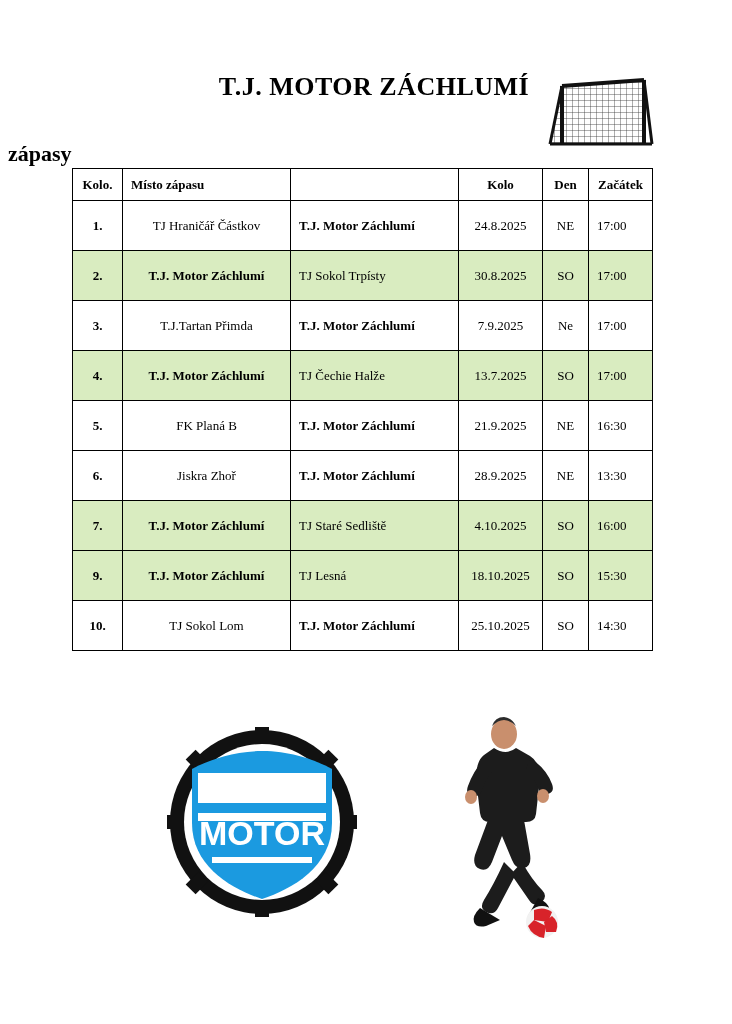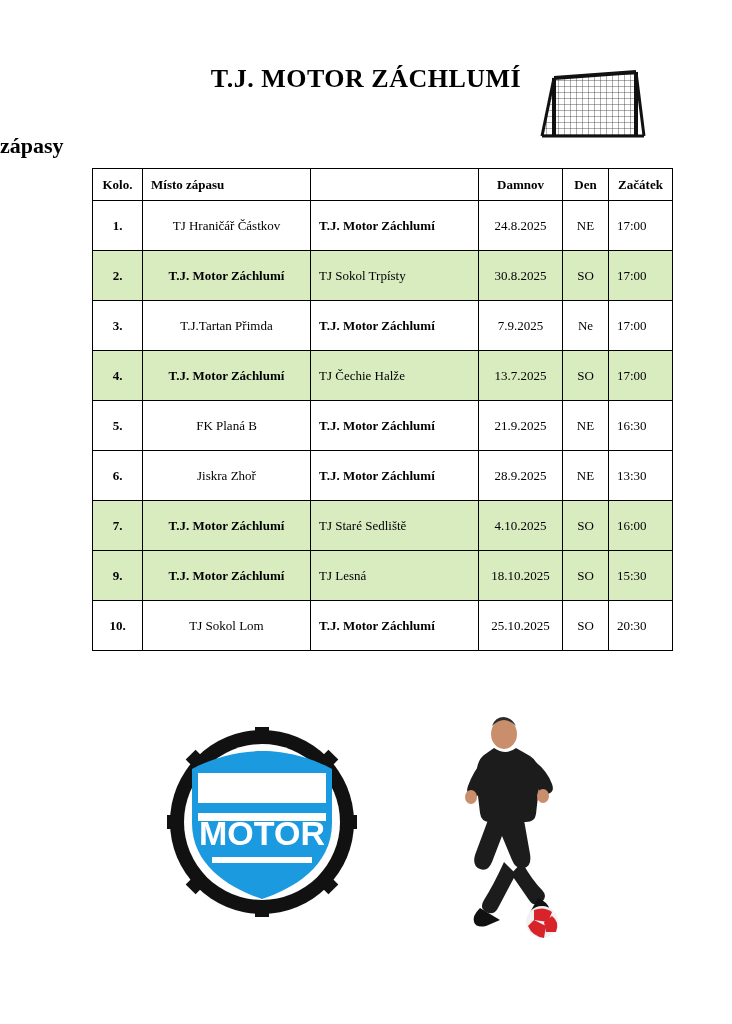--- a/index.html
+++ b/index.html
@@ -13,21 +13,21 @@
     font-family: "Liberation Serif", serif;
     color: #000000;
     position: relative;
     overflow: hidden;
   }
   .page {
     position: relative;
     width: 732px;
     height: 1024px;
     box-sizing: border-box;
-    padding: 0;
+    padding: 8px;
   }
 
   
   .header {
     position: relative;
     height: 160px;
   }
   .title {
     position: absolute;
     top: 64px;
@@ -54,21 +54,20 @@
     width: 106px;
     height: 82px;
   }
 
   
   .table-wrap {
     position: absolute;
     top: 168px;
     left: 72px;
     width: 580px;
-    margin-left: 20px;
   }
   table.matches {
     border-collapse: collapse;
     width: 580px;
     table-layout: fixed;
   }
   table.matches td, table.matches th {
     border: 1px solid #000000;
     padding: 0 8px;
     font-size: 13px;
@@ -163,21 +162,21 @@
     </svg>
   </div>
 
   <div class="table-wrap">
     <table class="matches">
       <thead>
         <tr>
           <th class="col-kolo bold">Kolo.</th>
           <th class="col-home bold">Místo zápasu</th>
           <th class="col-away bold"></th>
-          <th class="col-datum bold">Damnov</th>
+          <th class="col-datum bold">Kolo</th>
           <th class="col-den bold">Den</th>
           <th class="col-zacatek bold">Začátek</th>
         </tr>
       </thead>
       <tbody id="matches-body">
           <tr>
             <td class="col-kolo num">1.</td>
             <td class="col-home">TJ Hraničář Částkov</td>
             <td class="col-away bold">T.J. Motor Záchlumí</td>
             <td class="col-datum">24.8.2025</td>
@@ -239,21 +238,21 @@
             <td class="col-datum">18.10.2025</td>
             <td class="col-den">SO</td>
             <td class="col-zacatek">15:30</td>
           </tr>
           <tr>
             <td class="col-kolo num">10.</td>
             <td class="col-home">TJ Sokol Lom</td>
             <td class="col-away bold">T.J. Motor Záchlumí</td>
             <td class="col-datum">25.10.2025</td>
             <td class="col-den">SO</td>
-            <td class="col-zacatek">20:30</td>
+            <td class="col-zacatek">14:30</td>
           </tr>
         </tbody>
     </table>
   </div>
 
   <div class="bottom">
 
     <svg class="logo" viewBox="0 0 220 200" xmlns="http://www.w3.org/2000/svg">
       <g fill="#111111">
         <circle cx="110" cy="95" r="92"></circle>

